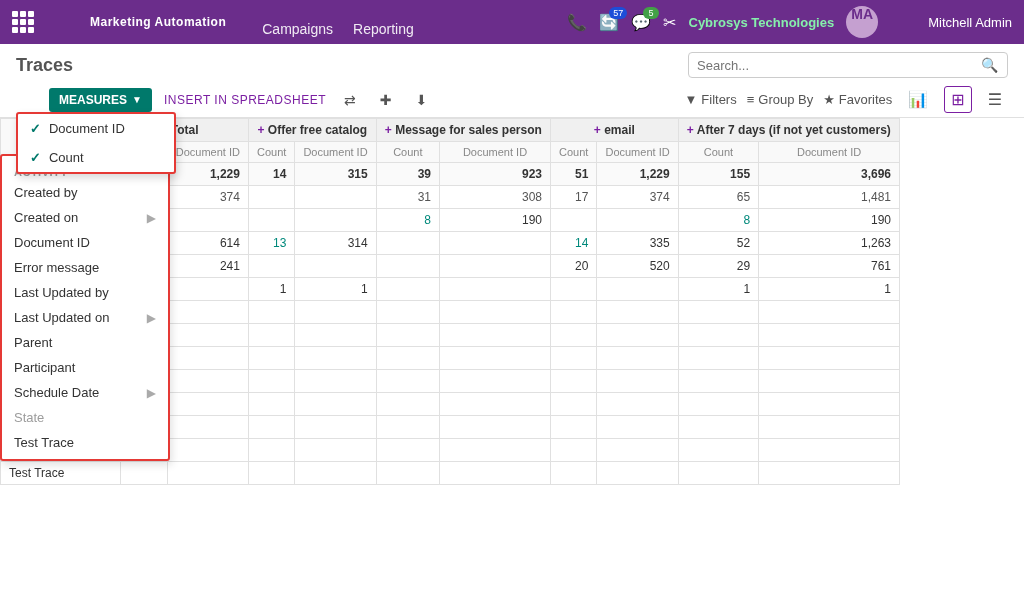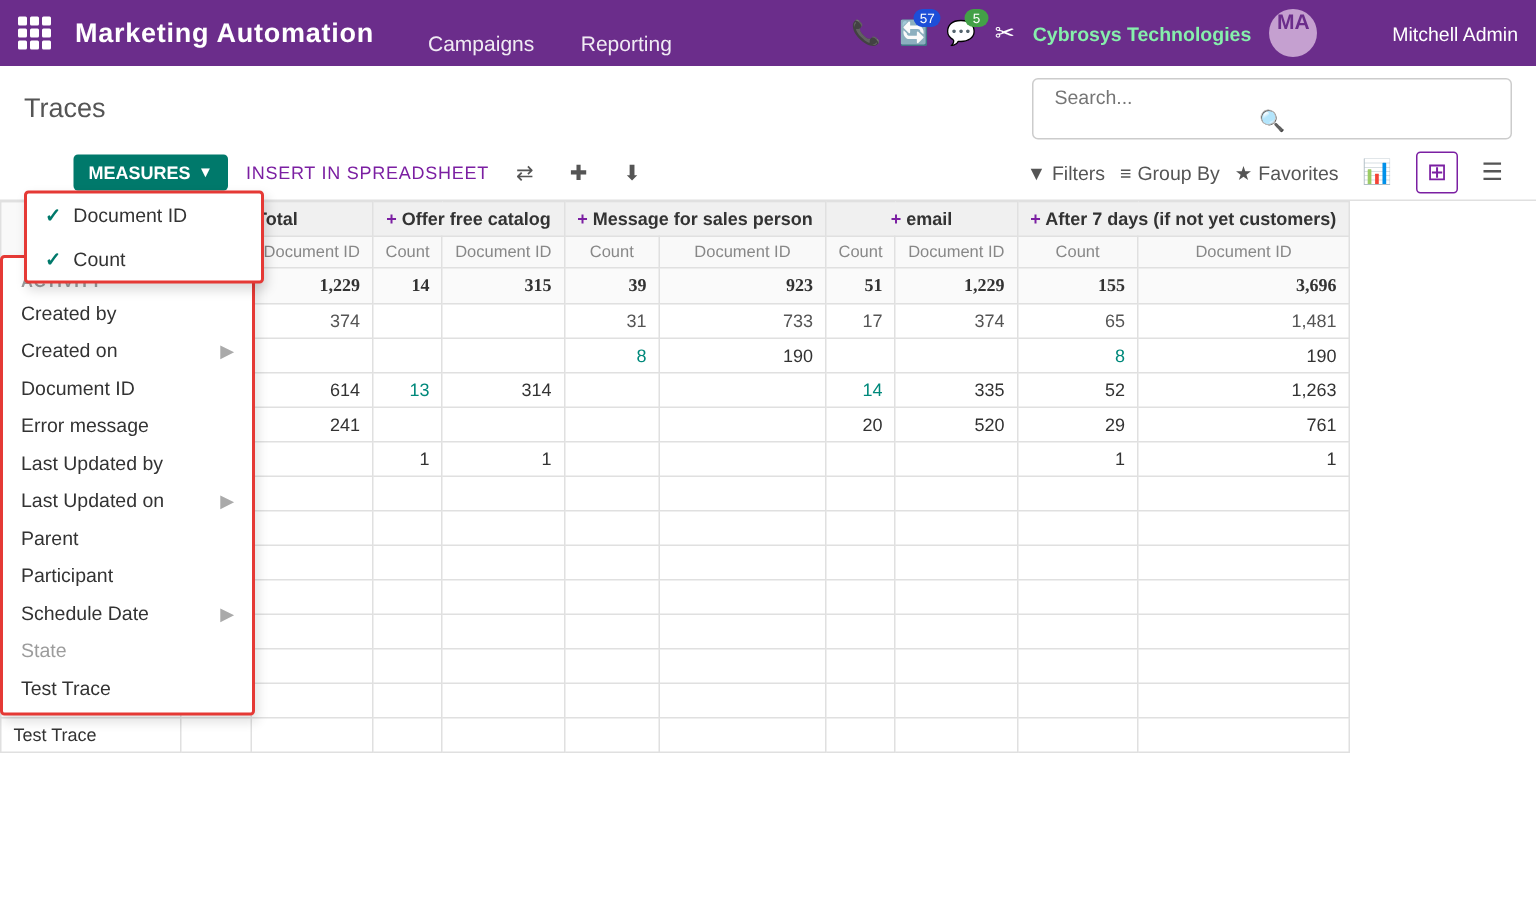--- a/index.html
+++ b/index.html
@@ -21,29 +21,30 @@
       grid-template-rows: repeat(3, 6px);
       gap: 2px;
       cursor: pointer;
     }
     .navbar-grid-icon span {
       background: white;
       border-radius: 1px;
       display: block;
     }
     .navbar-title {
-      font-size: 18px;
+      font-size: 12px;
       font-weight: bold;
       color: white;
       letter-spacing: 0.5px;
       flex-shrink: 0;
+      margin-left: 40px;
     }
     .navbar-nav {
       display: flex;
-      gap: 31px;
+      gap: 20px;
       margin-left: 20px;
       margin-top: 13px;
     }
     .navbar-nav a {
       color: white;
       text-decoration: none;
       font-size: 14px;
       opacity: 0.9;
     }
     .navbar-spacer { flex: 1; }
@@ -103,31 +104,30 @@
 
     
     .page-header {
       display: flex;
       align-items: center;
       padding: 8px 16px 4px 16px;
       justify-content: space-between;
     }
     .page-title {
       font-size: 18px;
-      font-weight: 400;
+      font-weight: 700;
       color: #555;
     }
     .search-bar {
       display: flex;
       align-items: center;
       border: 1px solid #ccc;
       border-radius: 4px;
       padding: 4px 8px;
       width: 320px;
-      flex-direction: column;
     }
     .search-bar input {
       border: none;
       outline: none;
       font-size: 13px;
       color: #999;
       width: 290px;
       background: transparent;
     }
     .search-icon { color: #888; font-size: 14px; }
@@ -305,21 +305,20 @@
     }
     .pivot-table td.num {
       color: #333;
     }
     .pivot-table td.num-cyan {
       color: #00897b;
     }
     .pivot-table tr.total-row td {
       font-weight: bold;
       background: #fafafa;
-      font-family: Liberation Serif, serif;
     }
     .pivot-table tr.canceled-row td {
       color: #555;
     }
     .row-expand {
       color: #7b1fa2;
       cursor: pointer;
       margin-right: 4px;
       font-weight: bold;
     }
@@ -533,21 +532,21 @@
             <td class="row-label">
               <span style="margin-left:12px;"></span>
               <span class="plus-sign">+</span>
               <span>Canceled</span>
             </td>
             <td class="num"><span>17</span></td>
             <td class="num"><span>374</span></td>
             <td class="num"><span></span></td>
             <td class="num"><span></span></td>
             <td class="num"><span>31</span></td>
-            <td class="num"><span>733</span></td>
+            <td class="num"><span>308</span></td>
             <td class="num"><span>17</span></td>
             <td class="num"><span>374</span></td>
             <td class="num"><span>65</span></td>
             <td class="num"><span>1,481</span></td>
           </tr>
 
           <tr>
             <td class="row-label"></td>
             <td class="num"></td>
             <td class="num"></td>

